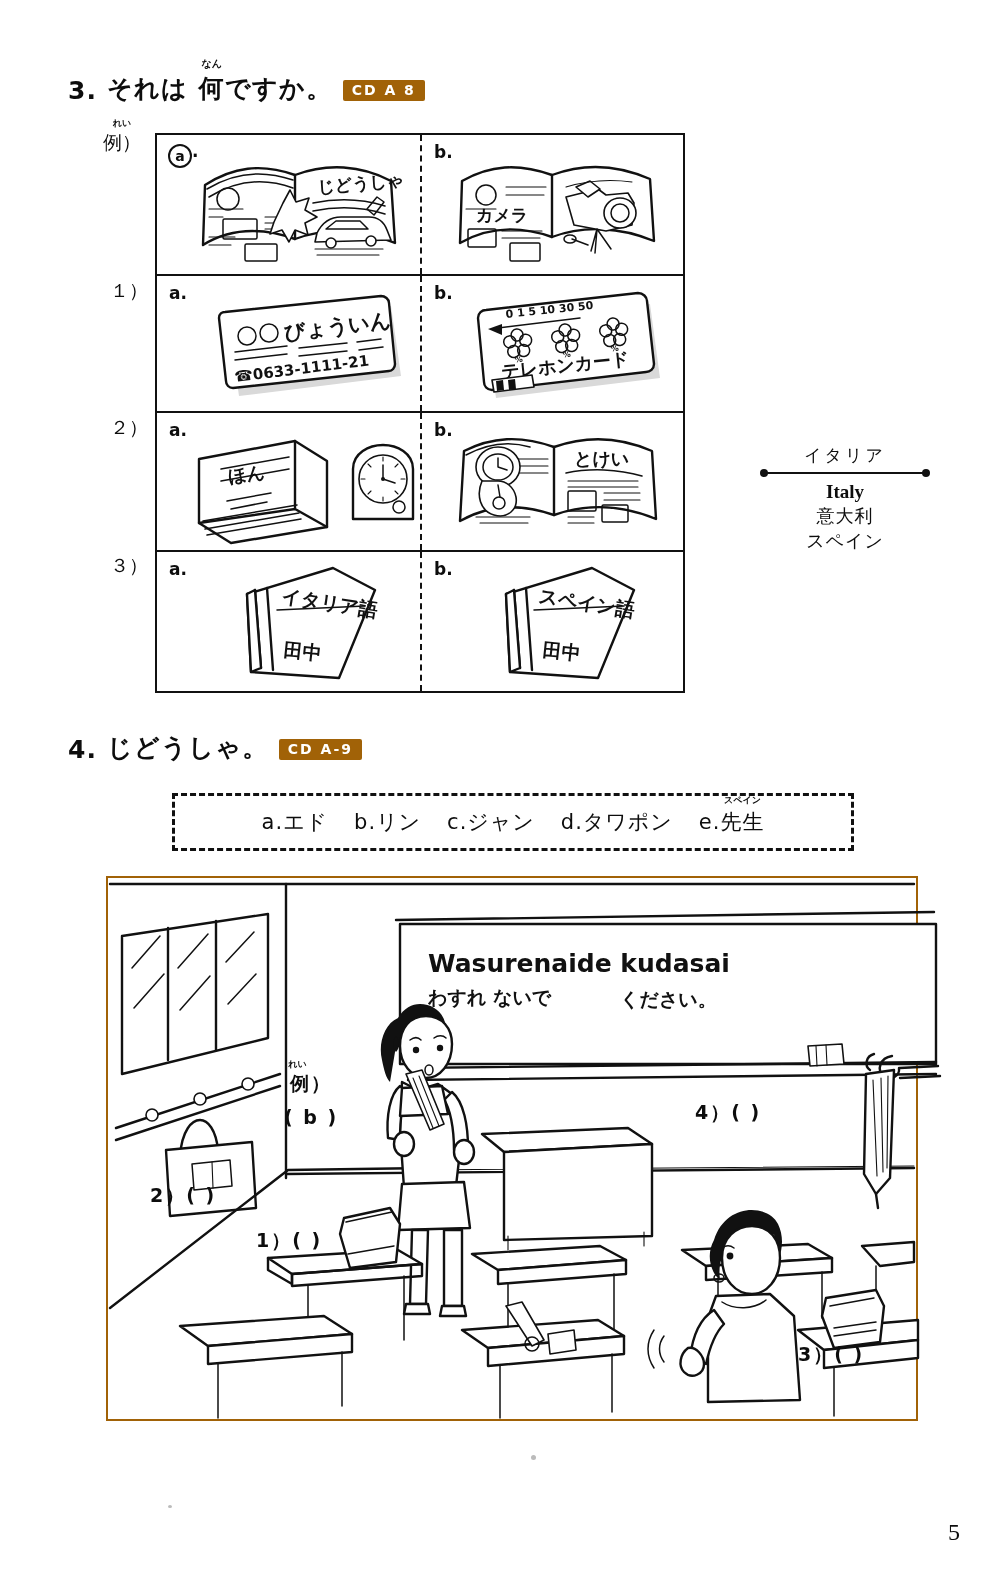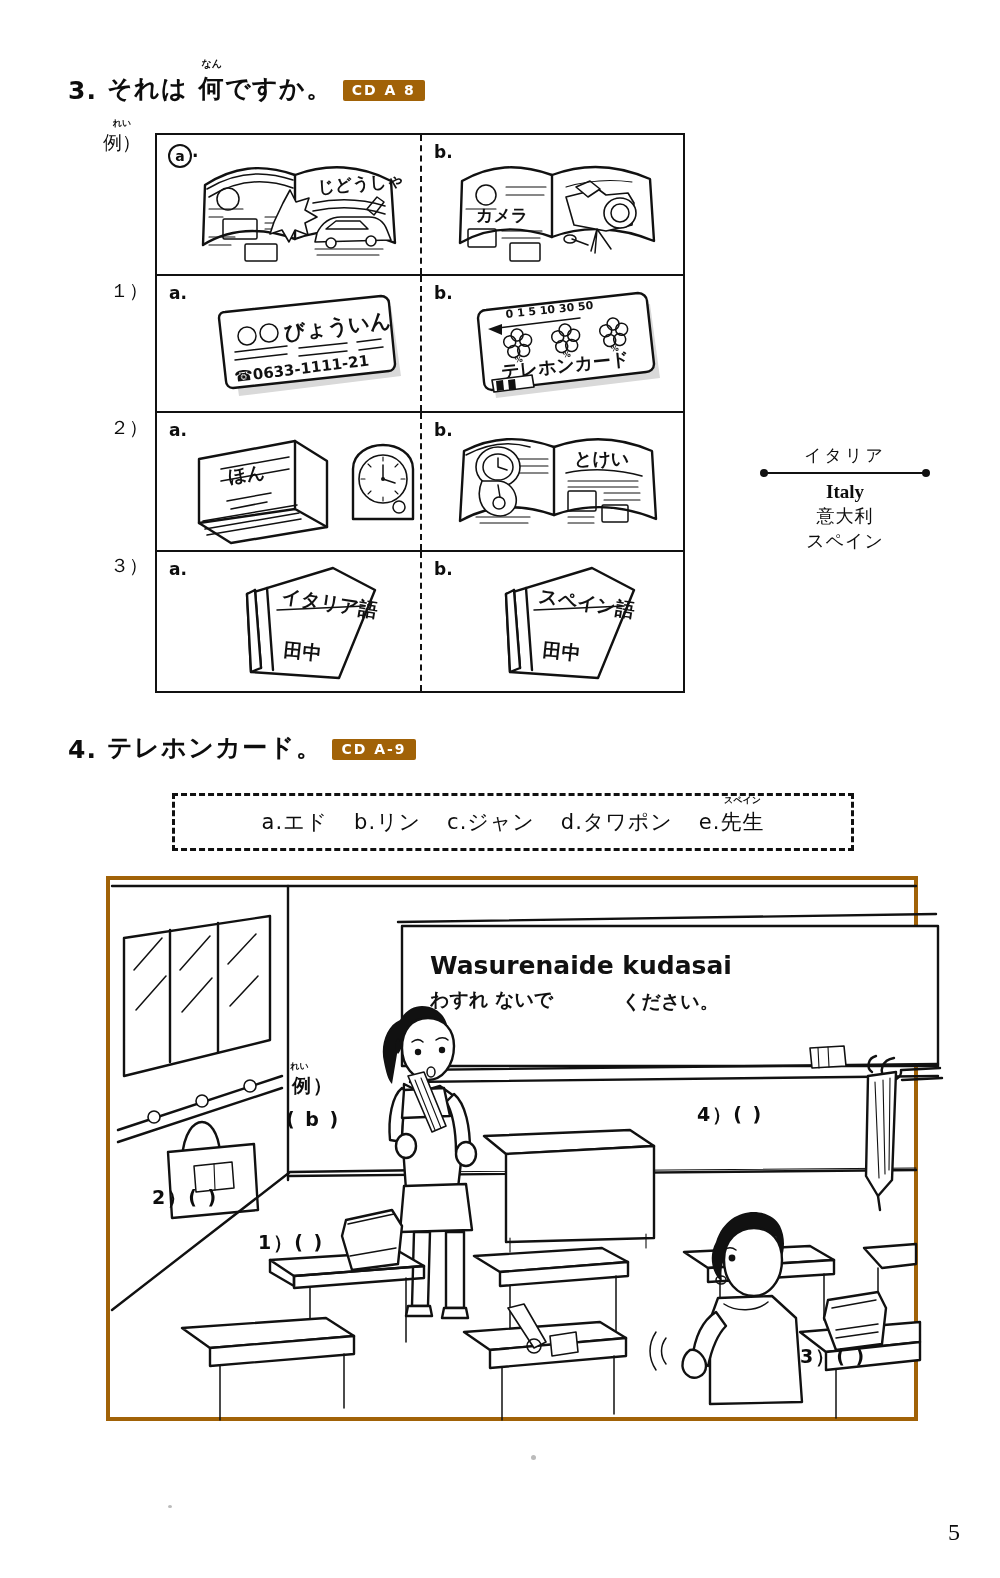--- a/index.html
+++ b/index.html
@@ -64,21 +64,21 @@
   .choicebox{position:absolute;left:172px;top:793px;width:682px;height:58px;
       border:3px dashed #111;box-sizing:border-box;display:flex;align-items:center;
       justify-content:center;}
   .choice-row{font-family:"DejaVu Sans",sans-serif;font-size:21px;letter-spacing:1px;
       display:flex;gap:26px;align-items:flex-end;}
   .choice{white-space:nowrap;position:relative;}
   .choice .ruby{top:-14px;font-size:9px;}
 
   
   .scene{position:absolute;left:106px;top:876px;width:812px;height:545px;
-      border:4px solid #a16207;box-sizing:border-box;background:#fff;}
+      border:2px solid #a16207;box-sizing:border-box;background:#fff;}
   .blank{position:absolute;font-family:"DejaVu Sans",sans-serif;font-weight:700;
       font-size:19px;white-space:nowrap;letter-spacing:2px;}
   .blank .ruby{top:-13px;font-size:9px;left:18%;}
 
   .pageno{position:absolute;right:40px;bottom:32px;font-family:"Liberation Serif",serif;
       font-size:24px;}
   .speck{position:absolute;background:#bbb;border-radius:50%;}
 </style>
 </head>
 <body>
@@ -280,21 +280,21 @@
         <span class="dotr"></span>
       </div>
     <div class="v-en">Italy</div>
     <div class="v-zh">意大利</div>
     <div class="v-ko">スペイン</div>
   </div>
 
 
   <div class="sec-head" style="left:68px;top:731px;">
     <span class="sec-num">4.</span>
-    <span class="sec-title">テレホンカード。</span>
+    <span class="sec-title">じどうしゃ。</span>
     <span class="cd-badge">CD A-9</span>
   </div>
 
   <div class="choicebox">
     <div class="choice-row">
       <span class="choice"><span>a.</span><span>エド</span></span>
       <span class="choice"><span>b.</span><span>リン</span></span>
       <span class="choice"><span>c.</span><span>ジャン</span></span>
       <span class="choice"><span>d.</span><span>タワポン</span></span>
       <span class="choice"><span>e.</span><span class="ruby-wrap"><span class="ruby">スペイン</span><span>先生</span></span></span>

